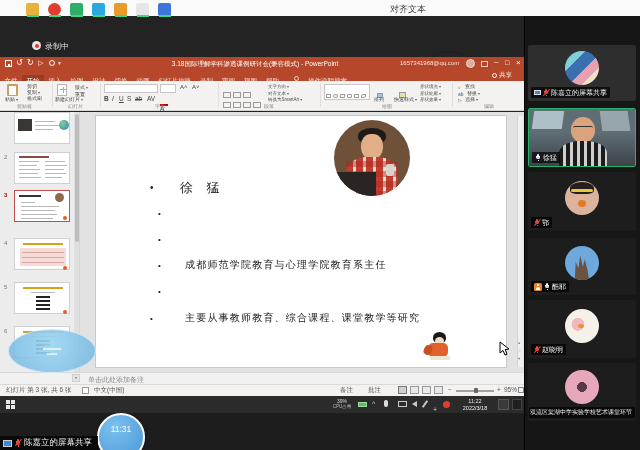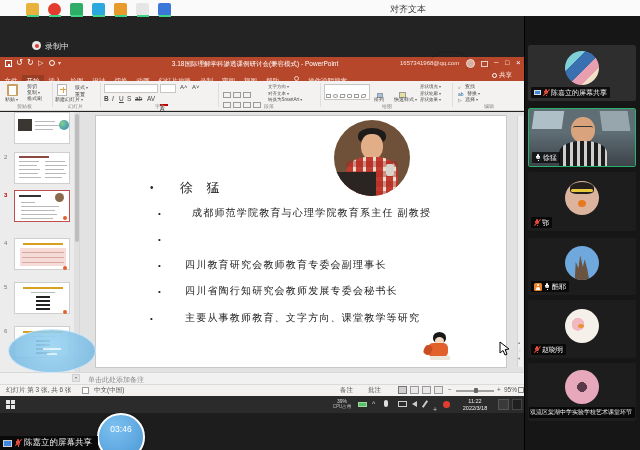--- a/index.html
+++ b/index.html
@@ -245,28 +245,26 @@
     <div class="a" style="left:12px;top:37px;width:52px;height:40px;border-radius:40% 40% 0 0;background:repeating-linear-gradient(90deg,#c43c30 0 7px,#e9ded1 7px 10px);">
       <div class="a" style="left:0;top:0;width:52px;height:40px;background:repeating-linear-gradient(0deg,rgba(170,40,30,.45) 0 6px,rgba(255,255,255,0) 6px 10px);"></div>
     </div>
     <div class="a" style="left:0;top:52px;width:42px;height:24px;background:#2a2423;"></div>
     <div class="a" style="left:52px;top:44px;width:8px;height:12px;background:#d8d4cc;border-radius:2px;"></div>
   </div>
 
   <span class="a" style="left:150px;top:182px;font-size:10px;color:#222;">•</span>
   <span class="a txt" style="left:180px;top:179px;font-size:13px;letter-spacing:5px;color:#1a1a1a;">徐  猛</span>
   <span class="a" style="left:158px;top:209px;font-size:8px;color:#222;">•</span>
-  <span class="a txt" style="left:192px;top:206px;font-size:10px;letter-spacing:1.2px;color:#222;">成都师范学院教育与心理学院教育系主任 副教授</span>
   <span class="a" style="left:158px;top:235px;font-size:8px;color:#222;">•</span>
   <span class="a" style="left:158px;top:261px;font-size:8px;color:#222;">•</span>
-  <span class="a txt" style="left:185px;top:258px;font-size:10px;letter-spacing:1.2px;color:#222;">四川教育研究会教师教育专委会副理事长</span>
+  <span class="a txt" style="left:185px;top:258px;font-size:10px;letter-spacing:1.2px;color:#222;">成都师范学院教育与心理学院教育系主任</span>
   <span class="a" style="left:158px;top:287px;font-size:8px;color:#222;">•</span>
-  <span class="a txt" style="left:185px;top:284px;font-size:10px;letter-spacing:1.2px;color:#222;">四川省陶行知研究会教师发展专委会秘书长</span>
   <span class="a" style="left:150px;top:314px;font-size:8px;color:#222;">•</span>
-  <span class="a txt" style="left:185px;top:311px;font-size:10px;letter-spacing:1.2px;color:#222;">主要从事教师教育、文字方向、课堂教学等研究</span>
+  <span class="a txt" style="left:185px;top:311px;font-size:10px;letter-spacing:1.2px;color:#222;">主要从事教师教育、综合课程、课堂教学等研究</span>
 
   <div class="a" style="left:424px;top:332px;width:28px;height:32px;">
     <div class="a" style="left:9px;top:0;width:13px;height:11px;border-radius:50% 50% 40% 40%;background:#181818;"></div>
     <div class="a" style="left:11px;top:5px;width:9px;height:8px;border-radius:50%;background:#f3d9c2;"></div>
     <div class="a" style="left:4px;top:11px;width:20px;height:14px;border-radius:5px;background:#e2602c;"></div>
     <div class="a" style="left:0;top:13px;width:8px;height:10px;border-radius:4px;background:#c94e22;transform:rotate(25deg);"></div>
     <div class="a" style="left:6px;top:24px;width:20px;height:4px;background:#ece5da;border-radius:1px;"></div>
   </div>
 
   <div class="a" style="left:517px;top:116px;width:6px;height:251px;background:#f0f0f0;border-left:1px solid #d4d4d4;"></div>
@@ -333,21 +331,21 @@
   <div class="a" style="left:512px;top:399px;width:10px;height:11px;background:#1f1f1f;border:1px solid #444;"></div>
 
   <div class="a" style="left:0;top:413px;width:524px;height:37px;background:#1d1d1d;"></div>
 
   <div class="a" style="left:8px;top:329px;width:88px;height:44px;border-radius:50%;background:radial-gradient(circle at 50% 38%,rgba(158,214,242,.95),rgba(108,178,224,.82));border:1px solid rgba(255,255,255,.55);z-index:20;">
     <div class="a" style="left:34px;top:18px;width:18px;height:1.5px;background:rgba(255,255,255,.7);"></div>
     <div class="a" style="left:38px;top:23px;width:10px;height:1.5px;background:rgba(255,255,255,.6);"></div>
   </div>
 
   <div class="a" style="left:97px;top:413px;width:48px;height:48px;border-radius:50%;border:2px solid #fff;background:radial-gradient(circle at 35% 28%,#7cc0ef,#4a97d6);box-shadow:0 1px 3px rgba(0,0,0,.5);z-index:22;">
-    <div style="text-align:center;margin-top:9px;font-size:8.5px;color:#fff;">03:46</div>
+    <div style="text-align:center;margin-top:9px;font-size:8.5px;color:#fff;">11:31</div>
   </div>
 
   <div class="a" style="left:0;top:436px;height:14px;display:flex;align-items:center;gap:3px;background:rgba(8,8,8,.92);padding:0 6px 0 3px;z-index:25;">
     <div style="width:9px;height:7px;border:1px solid #cfcfcf;background:#3d87e0;"></div>
     <span class="mic red">
         <span class="cap"></span>
         <span class="arc"></span>
         <span class="stem"></span>
       </span>
     <span class="txt" style="font-size:8.5px;color:#f0f0f0;">陈嘉立的屏幕共享</span>

